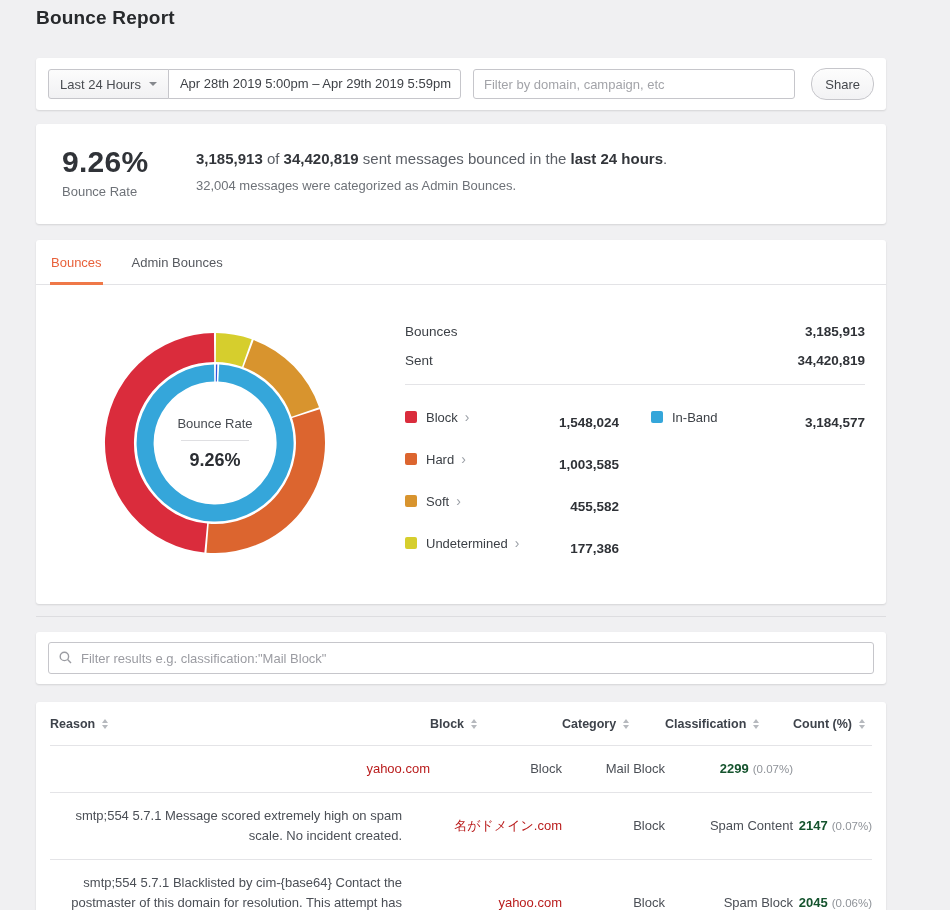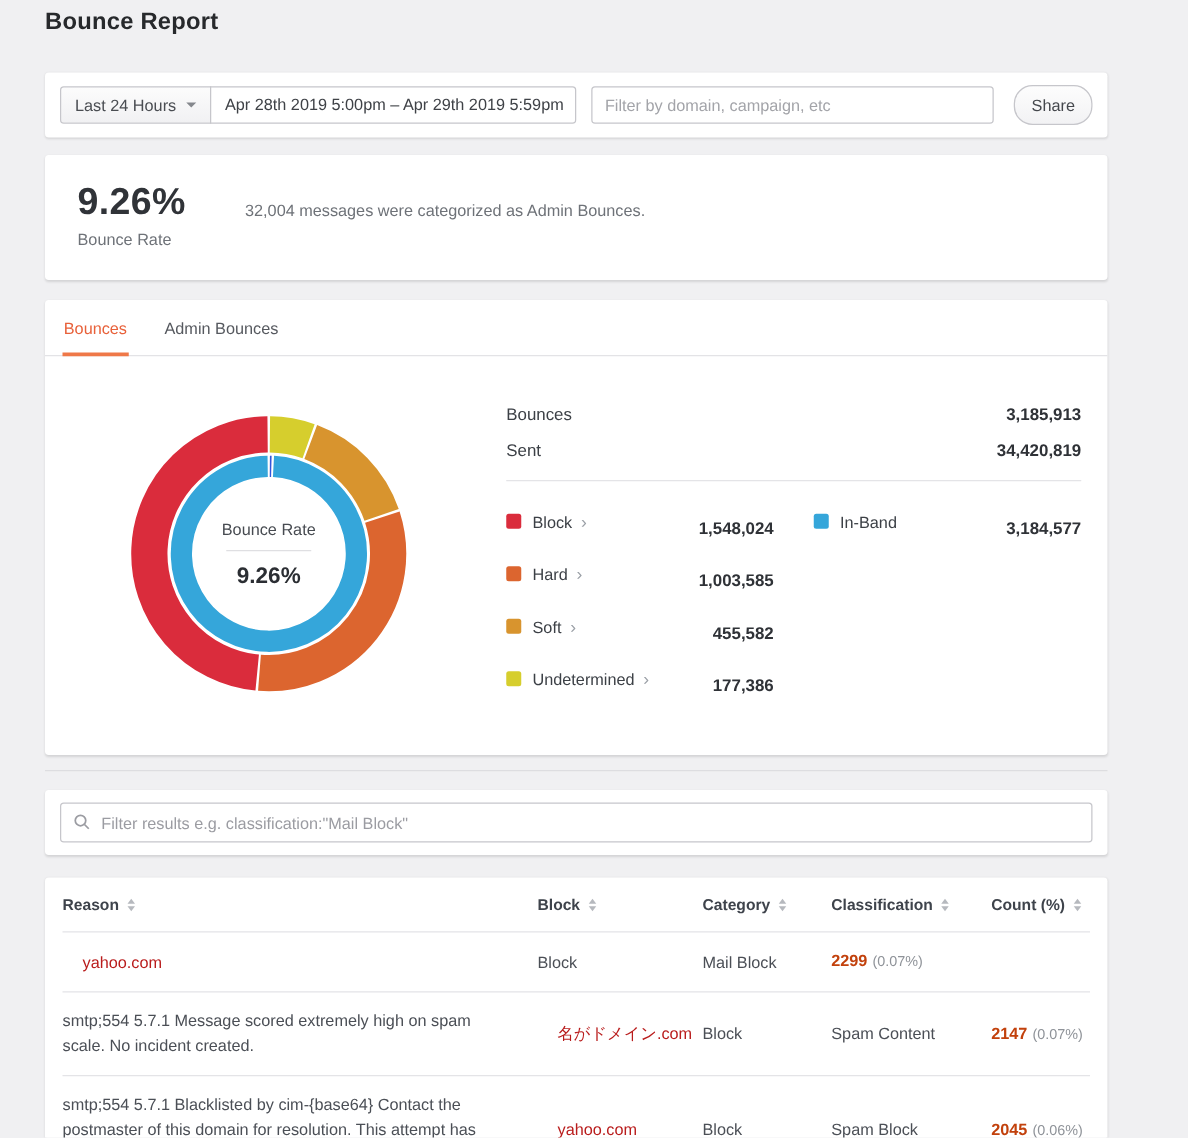--- a/index.html
+++ b/index.html
@@ -104,32 +104,32 @@
     width: 100%; height: 32px; border: 1px solid #c6c6cb; border-radius: 3px;
     padding: 0 10px 0 32px; font-size: 13px; color: #3f4247; outline: none;
     font-family: "Liberation Sans", sans-serif;
   }
   .results-filter::placeholder { color: #9b9ca2; }
 
   
   .table-card { margin-top: 18px; padding: 0 14px 20px; }
   .thead, .trow {
     display: grid; grid-template-columns: 380px 132px 103px 128px 1fr;
-    align-items: center; border-bottom: 1px solid #e4e4e7;
+    align-items: center; border-bottom: 1px solid #e4e4e7; text-align: right;
   }
   .thead { padding: 15px 0 14px; font-size: 12.5px; font-weight: 700; color: #3e434b; }
   .th { display: flex; align-items: center; }
   .sort { display: inline-flex; flex-direction: column; gap: 2px; margin-left: 7px; cursor: pointer; }
   .sort i { display: block; width: 0; height: 0; border-left: 3.5px solid transparent; border-right: 3.5px solid transparent; }
   .sort .up { border-bottom: 4px solid #b6b9be; }
   .sort .down { border-top: 4px solid #b6b9be; }
   .trow { padding: 13px 0; font-size: 13px; color: #4b4f56; line-height: 20px; }
   .cell-reason { padding-right: 28px; }
   .domain-link { color: #b91c1c; cursor: pointer; text-decoration: none; margin-left: 16px; }
-  .cell-count .num { font-weight: 700; color: #c2410c; }
+  .cell-count .num { font-weight: 700; color: #14532d; }
   .cell-count .pct { color: #8f9399; font-size: 11.5px; margin-left: 4px; }
 </style>
 </head>
 <body>
 
 <div class="container">
   <h1 class="page-title">Bounce Report</h1>
 
   <div class="card toolbar">
     <button class="range-btn">
@@ -140,20 +140,27 @@
     <input class="toolbar-filter" placeholder="Filter by domain, campaign, etc" style="">
     <button class="share-btn">Share</button>
   </div>
 
   <div class="card summary">
     <div class="rate-block">
       <div class="rate-value">9.26%</div>
       <div class="rate-label">Bounce Rate</div>
     </div>
     <div class="summary-text">
+      <div>
+        <b>3,185,913</b>
+        <span>of</span>
+        <b>34,420,819</b>
+        <span>sent messages bounced in the</span>
+        <b>last 24 hours</b><span>.</span>
+      </div>
       <div class="admin-line">32,004 messages were categorized as Admin Bounces.</div>
     </div>
   </div>
 
   <div class="card chart-card">
     <div class="tabs">
       <div class="tab active">Bounces</div>
       <div class="tab">Admin Bounces</div>
     </div>
 

